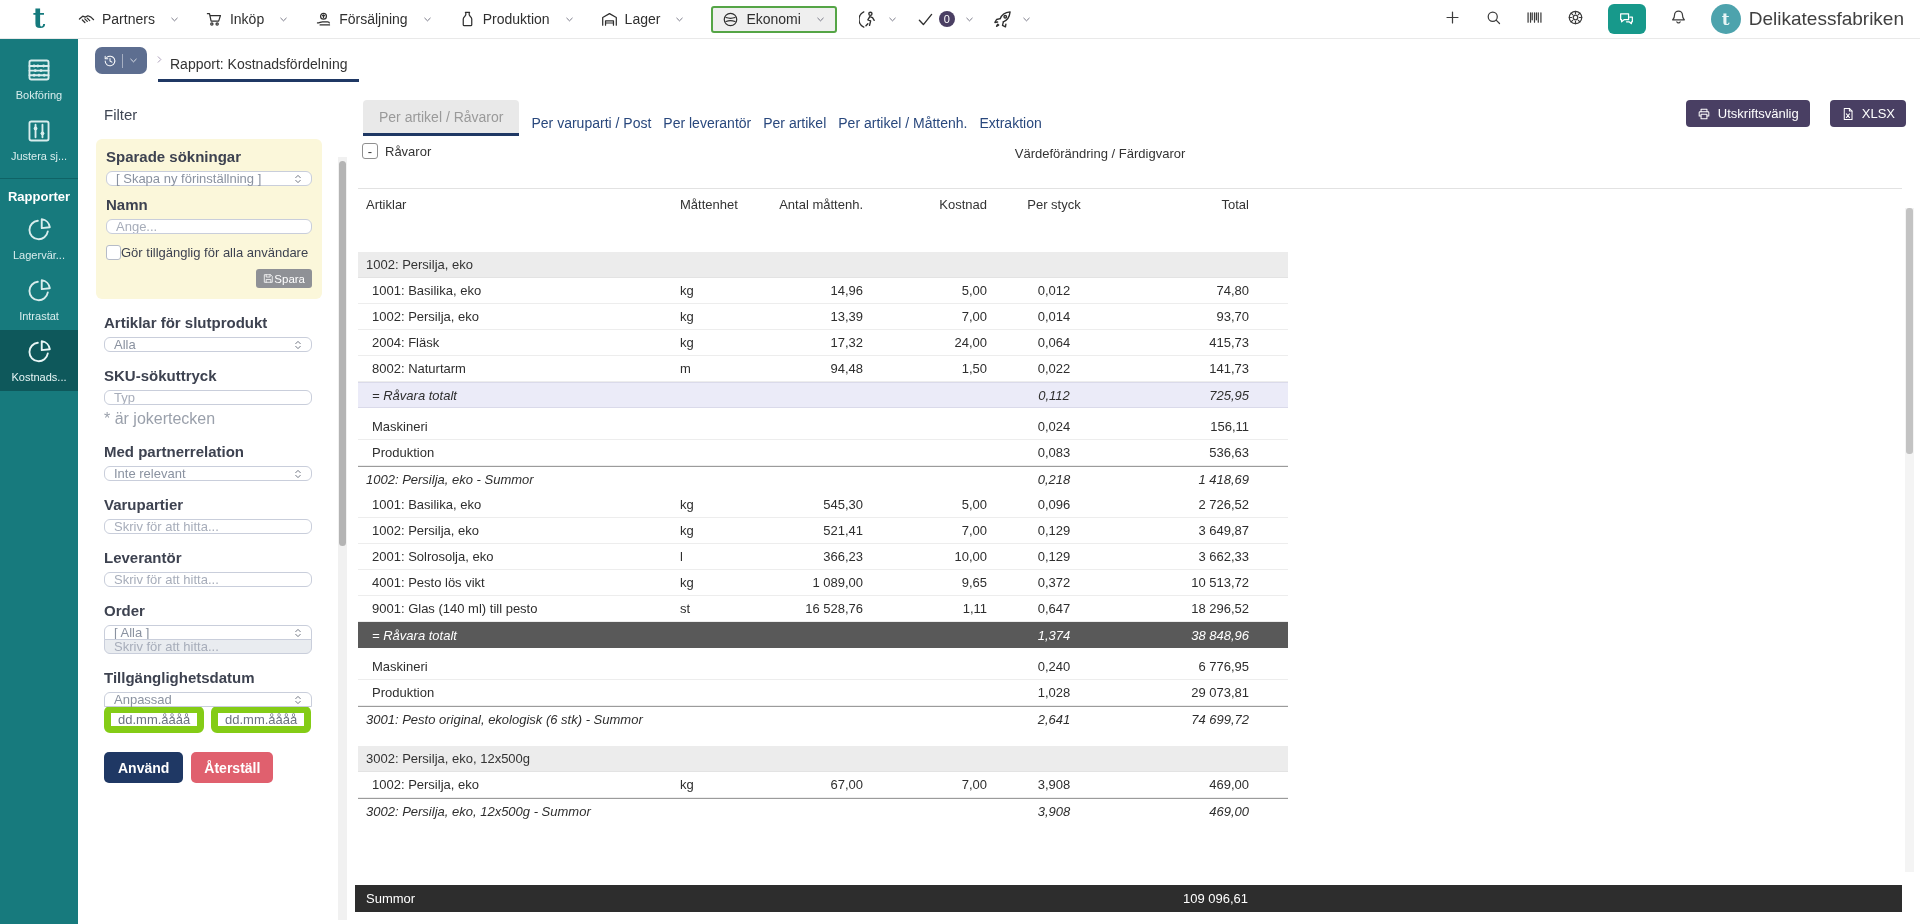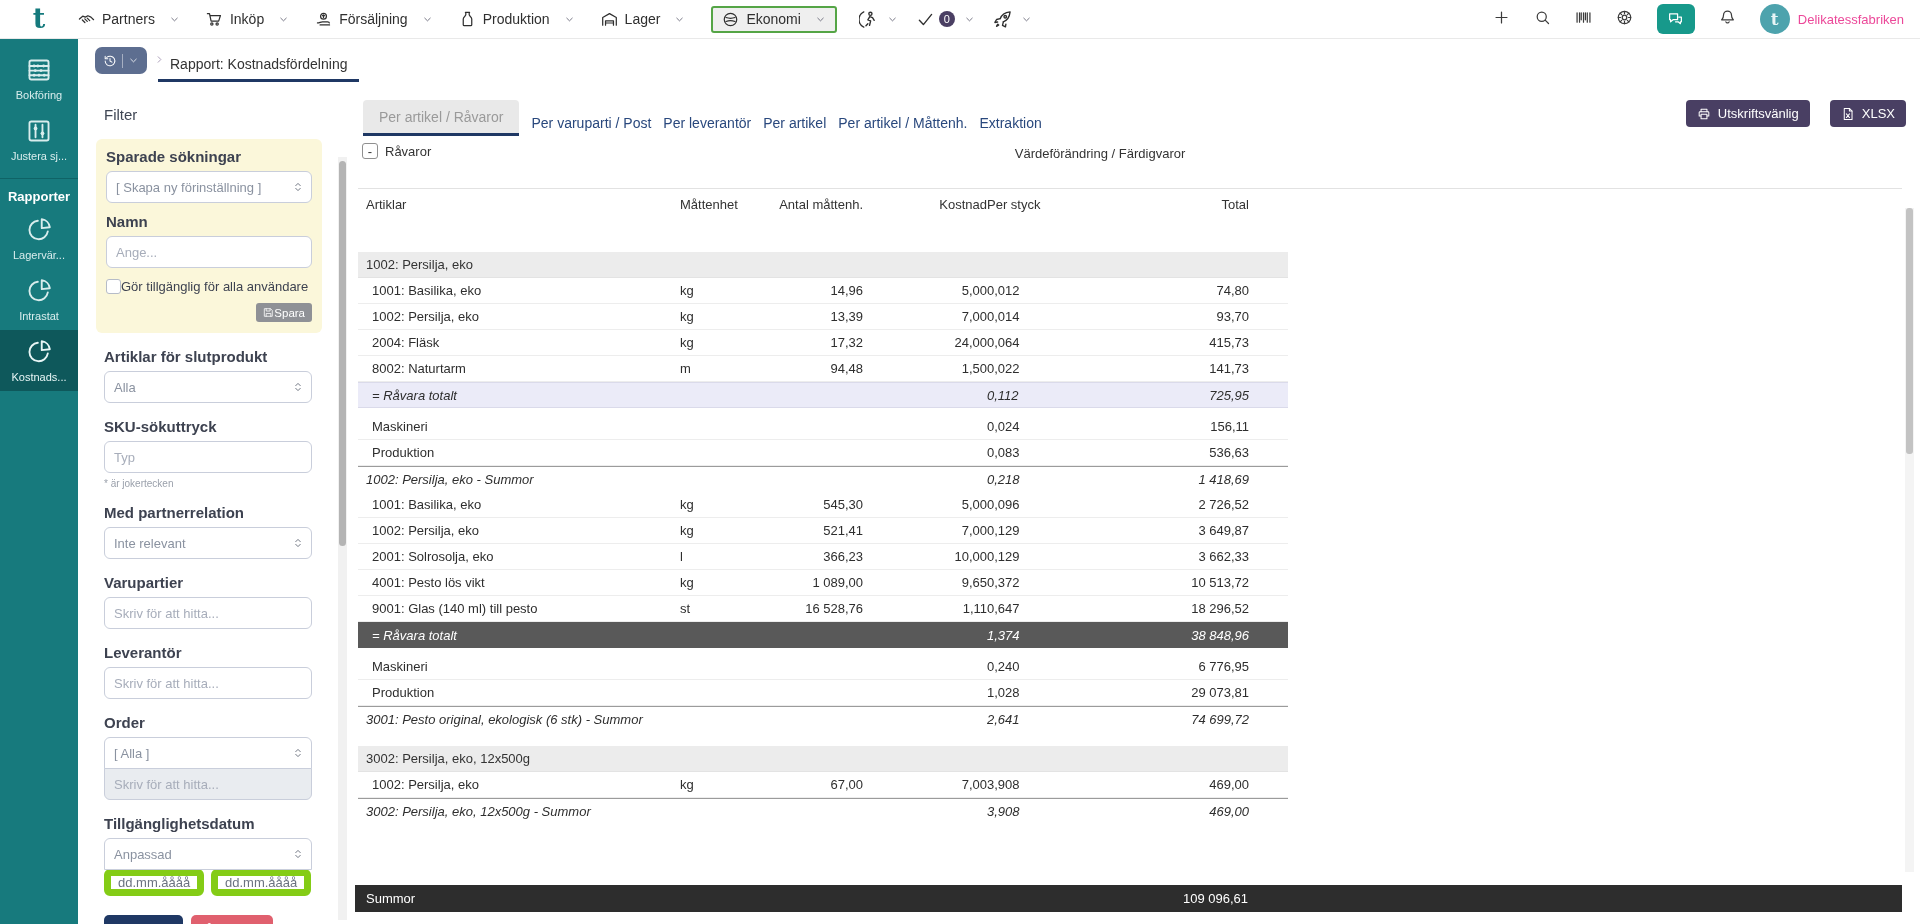--- a/index.html
+++ b/index.html
@@ -28,21 +28,21 @@
          border-radius:8px;display:flex;align-items:center;justify-content:center;
          margin-left:4px;padding:0 2px;box-sizing:border-box}
   .nav-right{margin-left:auto;display:flex;align-items:center;gap:24px;padding-right:16px}
   .nav-icon{color:#3c3c3c;cursor:pointer}
   .chat-btn{background:#17998b;color:#fff;width:38px;height:30px;border-radius:6px;
             display:flex;align-items:center;justify-content:center;cursor:pointer}
   .account{display:flex;align-items:center;gap:8px}
   .avatar{width:30px;height:30px;border-radius:50%;background:#4da3ad;color:#e8f5f6;
           display:flex;align-items:center;justify-content:center;cursor:pointer;
           font-family:"DejaVu Serif",serif;font-weight:700;font-size:17px}
-  .company{font-size:13px;color:#ec4899}
+  .company{font-size:19px;color:#404040}
 
   
   .sidebar{position:absolute;left:0;top:38px;width:78px;bottom:0;background:#177a7d;
            padding-top:10px;box-sizing:border-box}
   .sb-item{width:100%;padding:9px 2px 8px;display:flex;flex-direction:column;align-items:center;
            gap:6px;font-size:11px;color:#d9eded;cursor:pointer;box-sizing:border-box;text-align:center}
   .sb-item.active{background:#0e585b;color:#e8f6f6}
   .sb-divider{width:100%;height:1px;background:#0f6366;margin:8px 0}
   .sb-section{font-size:13px;font-weight:700;color:#fff;text-align:center;margin:10px 0 4px}
 
@@ -57,38 +57,38 @@
   .page-tab{position:absolute;left:80px;top:10px;height:31px;display:flex;align-items:center;
             padding:0 12px;font-size:14px;color:#333;border-bottom:3px solid #1f3864;cursor:pointer}
 
   
   .filter{position:absolute;left:78px;top:90px;width:277px;bottom:0;background:#fff;
           padding:16px 0 0 26px;box-sizing:border-box}
   .f-title{font-size:15px;color:#3f4654;margin:0 0 16px}
   .ybox{background:#fbf7da;border-radius:6px;width:226px;margin-left:-8px;
         padding:9px 10px 11px;box-sizing:border-box}
   .f-label{font-size:15px;font-weight:600;color:#3d4250;margin:0 0 6px}
-  .ctl{width:208px;height:32px;border:1px solid #c9cedb;border-radius:6px;box-sizing:border-box;
+  .ctl{width:208px;height:15px;border:1px solid #c9cedb;border-radius:6px;box-sizing:border-box;
        display:flex;align-items:center;padding:0 9px;font-size:13px;color:#8a92a0;
        background:#fff;position:relative;cursor:pointer}
   .ybox .ctl{width:206px}
   .ctl .updown{position:absolute;right:7px;color:#5c6370;width:12px;height:14px}
   input.ctl{cursor:text;color:#6b7280}
   input.ctl::placeholder{color:#a7adba;opacity:1}
   input.ctl.disabled{background:#e9ecf0}
   .stack-top{border-radius:6px 6px 0 0}
   .stack-bottom{border-radius:0 0 6px 6px;margin-top:-1px}
   .chk-row{display:flex;align-items:center;font-size:13px;color:#3d4250;margin:11px 0 9px}
   .chk{appearance:none;-webkit-appearance:none;width:15px;height:15px;border:1px solid #b6bcc8;
        border-radius:3px;background:#fff;margin:0;flex:none;cursor:pointer}
   .save-row{display:flex;justify-content:flex-end}
   .save-btn{background:#8f9196;color:#fff;border:none;border-radius:3px;font-size:11.5px;
             height:19px;display:flex;align-items:center;gap:0;padding:0 7px;cursor:pointer}
   .f-field{margin-top:15px}
-  .f-hint{font-size:10px;color:#9aa0ab;margin-top:5px}
+  .f-hint{font-size:16px;color:#9aa0ab;margin-top:5px}
   .date-row{display:flex;gap:7px}
   .date{width:100px;height:27px;border:7px solid #84cc16;border-radius:6px;box-sizing:border-box;
         display:flex;align-items:center;justify-content:space-between;padding:0 7px;
         font-size:13px;color:#6b7280;cursor:text}
   .date .cal{color:#444;width:13px;height:13px}
   .actions{display:flex;gap:8px;margin-top:19px}
   .apply{background:#1f3864;color:#fff;border:none;border-radius:5px;height:31px;padding:0 14px;
          font-size:14px;font-weight:700;cursor:pointer}
   .reset{background:#e0606e;color:#fff;border:none;border-radius:5px;height:31px;padding:0 13px;
          font-size:14px;font-weight:700;cursor:pointer}
@@ -110,21 +110,21 @@
              box-sizing:border-box;padding:0}
   .toggle-label{font-size:13px;color:#333}
   .right-head{position:absolute;left:645px;top:56px;width:200px;text-align:center;
               font-size:13px;color:#333}
   .head-sep{position:absolute;left:3px;top:98px;width:1544px;height:1px;background:#e2e2e2}
   .thead{position:absolute;left:3px;top:107px;width:930px;display:flex;font-size:13px;color:#333}
   .c0{width:322px;padding-left:8px;box-sizing:border-box;white-space:nowrap}
   .c1{width:66px;white-space:nowrap}
   .c2{width:117px;text-align:right;white-space:nowrap}
   .c3{width:124px;text-align:right;white-space:nowrap}
-  .c4{width:134px;text-align:left;white-space:nowrap}
+  .c4{width:134px;text-align:center;white-space:nowrap}
   .c5{width:128px;text-align:right;white-space:nowrap}
   .thead .c1{overflow:hidden}
   .rows{position:absolute;left:3px;top:130px;width:930px}
   .row{display:flex;align-items:center;height:26px;font-size:13px;color:#2e2e2e;box-sizing:border-box}
   .row.group{background:#ececec;margin-top:14px;border-bottom:1px solid #e3e3e3;color:#333}
   .rows .row.group:first-child{margin-top:32px}
   .row.item,.row.plain{border-bottom:1px solid #ededed}
   .row.subtotal{background:#ebebf8;border-top:1px solid #dadaea;border-bottom:1px solid #dadaea;
                 font-style:italic;margin-bottom:6px}
   .row.subtotal-dark{background:#595959;color:#fff;font-style:italic;margin-bottom:6px}

